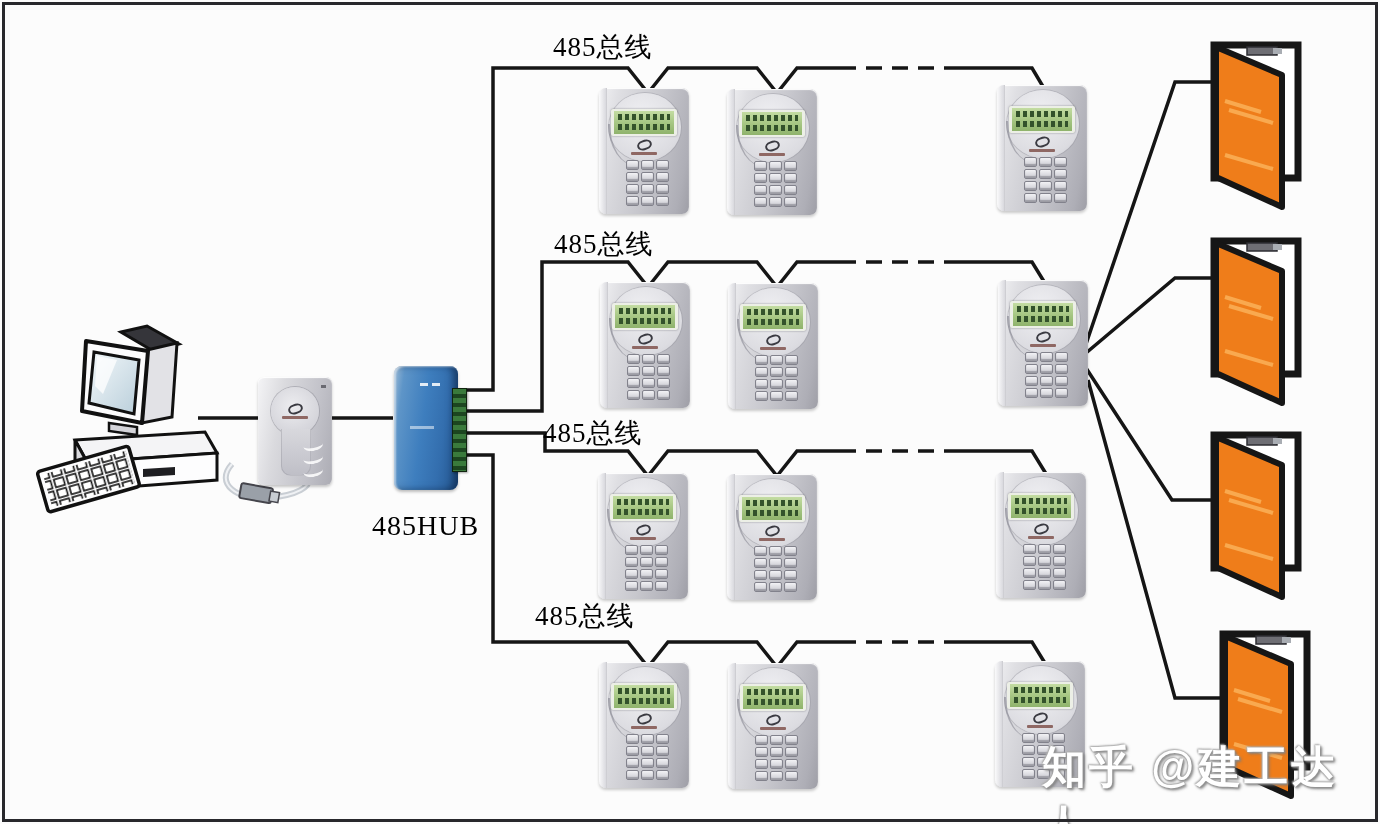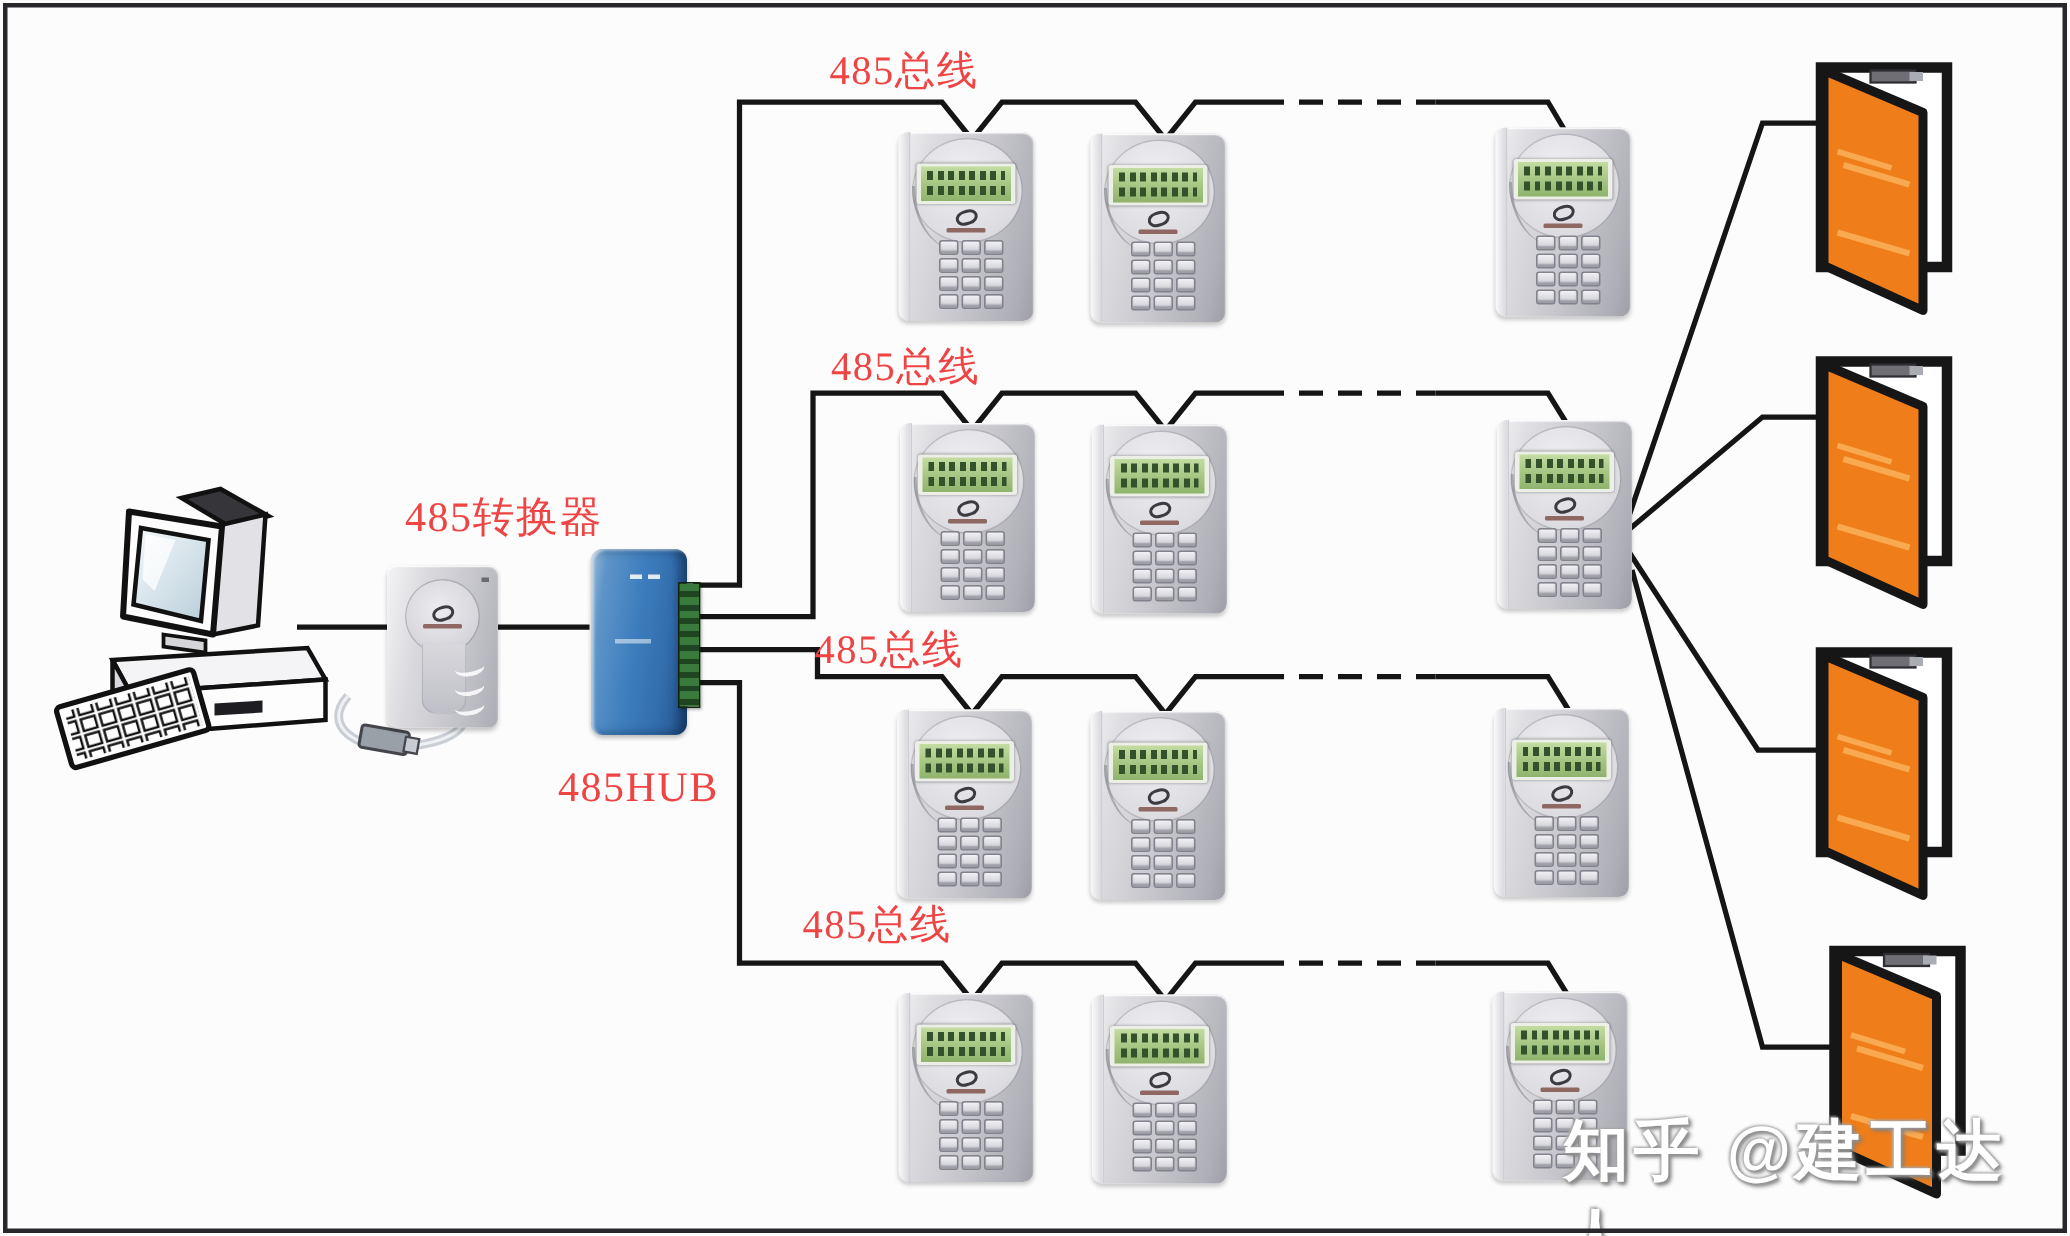--- a/index.html
+++ b/index.html
@@ -4,21 +4,21 @@
 <style>
   html,body{margin:0;padding:0;background:#fff;}
   .stage{position:relative;width:1380px;height:824px;background:#FCFCFC;overflow:hidden;
          font-family:"Liberation Sans","DejaVu Sans",sans-serif;}
   .frame{position:absolute;inset:2px;border:3px solid #28282C;pointer-events:none;z-index:40;}
   svg.layer{position:absolute;left:0;top:0;z-index:1;}
   svg.abs{position:absolute;z-index:3;}
 
   
   .lbl{position:absolute;font-family:"Liberation Serif","DejaVu Serif",serif;font-size:27px;
-       color:#ef4444;white-space:nowrap;letter-spacing:1px;z-index:6;}
+       color:#000000;white-space:nowrap;letter-spacing:1px;z-index:6;}
   .lbl.big{font-size:28px;}
   .watermark{position:absolute;left:1042px;top:738px;font-size:44px;color:#FFFFFF;z-index:30;
        font-family:"Liberation Sans","DejaVu Sans",sans-serif;font-weight:700;letter-spacing:3px;
        text-shadow:0 0 2px #9A9A9A,1px 1px 2px #8E8E8E,-1px -1px 2px #B5B5B5,2px 2px 3px rgba(120,120,120,.85);}
 
   
   .conv{position:absolute;left:258px;top:377px;width:74px;height:108px;border-radius:6px;z-index:4;
         background:linear-gradient(100deg,#F4F4F6 0%,#DADADE 30%,#C2C2C9 70%,#ACACB4 100%);
         box-shadow:0 2px 3px rgba(0,0,0,.22),inset 0 1px 1px #fff;}
   .conv-circle{position:absolute;left:13px;top:10px;width:48px;height:48px;border-radius:50%;
@@ -166,21 +166,20 @@
     <span class="conv-dot"></span>
   </div>
 
   <div class="hub">
     <i class="d1"></i>
     <i class="d2"></i>
     <i class="d3"></i>
   </div>
   <div class="hub-strip"></div>
 
-  <div class="lbl big" style="left:270px;top:326px">485转换器</div>
   <div class="lbl big" style="left:372px;top:510px">485HUB</div>
   <div class="lbl" style="left:553px;top:29px">485总线</div>
   <div class="lbl" style="left:554px;top:226px">485总线</div>
   <div class="lbl" style="left:543px;top:415px">485总线</div>
   <div class="lbl" style="left:535px;top:598px">485总线</div>
 
   <div class="watermark">知乎 @建工达人</div>
 
   <div class="device" style="left: 599px; top: 88px;">
       <span class="dev-edge"></span>

